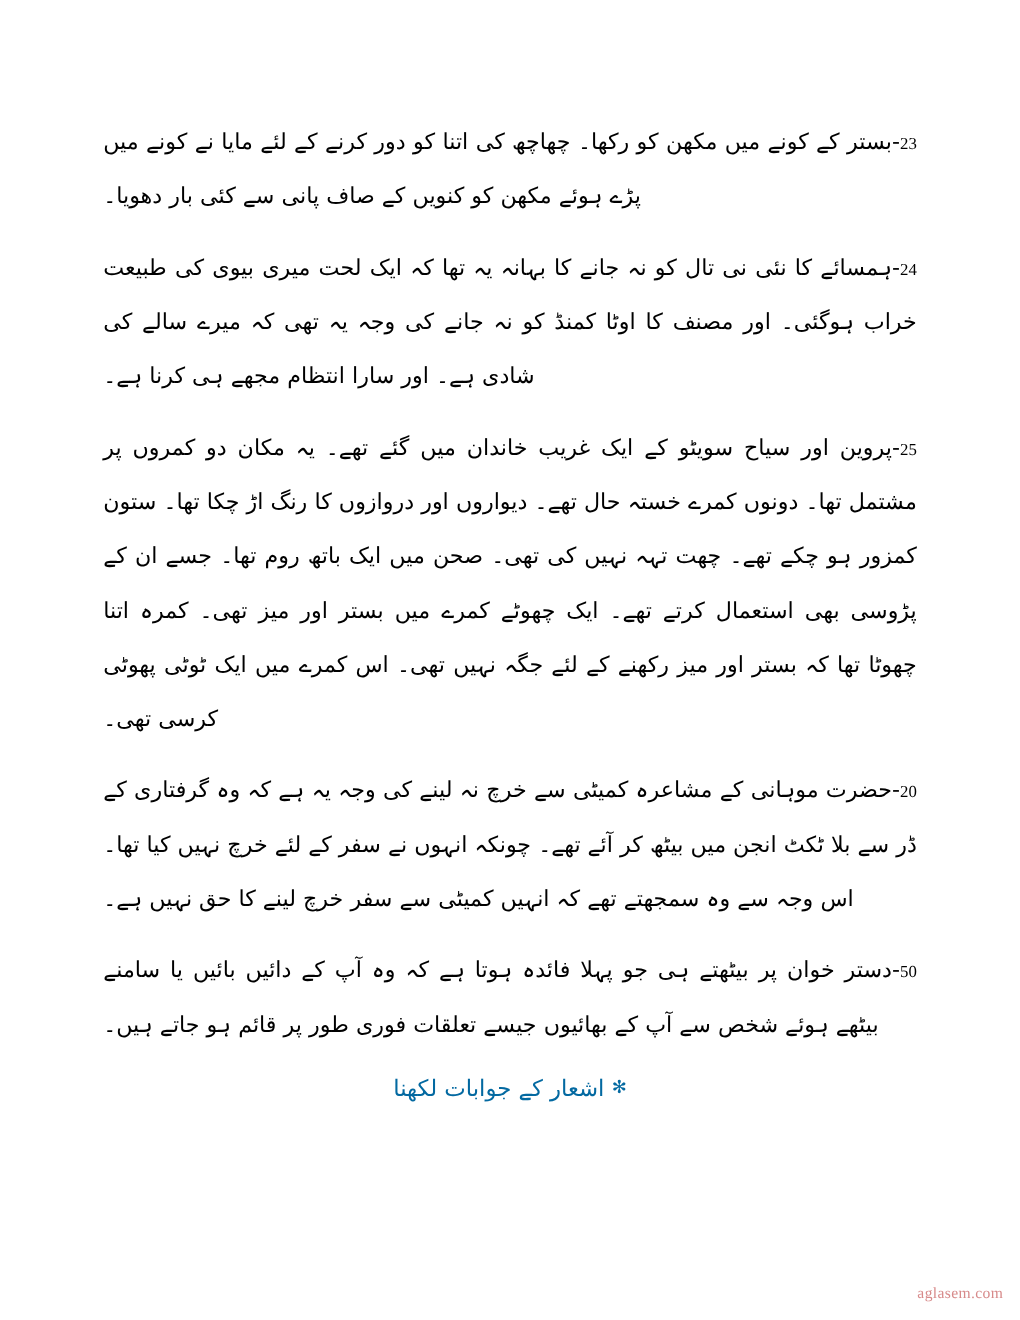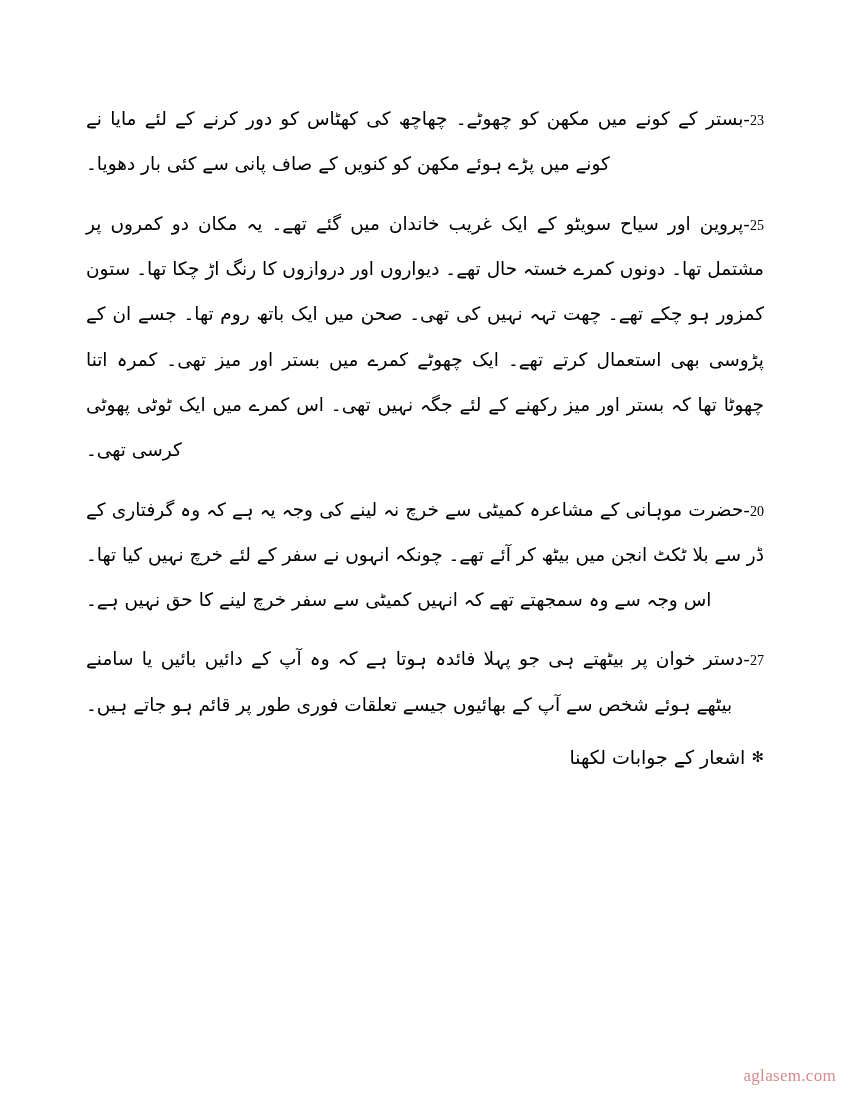--- a/index.html
+++ b/index.html
@@ -38,54 +38,56 @@
   }
   .para.tight {
     margin-bottom: 10px;
   }
   .para .num {
     font-family: "Liberation Serif", serif;
     font-size: 14px;
   }
   .centered-line {
     direction: rtl;
+    text-align: center;
     font-family: "DejaVu Sans", sans-serif;
     font-size: 19px;
     line-height: 2.2;
-    color: #000000;
+    color: #0369a1;
     margin: 10px 0 0 0;
     font-weight: 500;
   }
   .star {
     font-size: 15px;
     vertical-align: 2px;
   }
   .watermark {
     position: absolute;
     right: 14px;
     bottom: 14px;
     font-family: "Liberation Serif", serif;
-    font-size: 17px;
+    font-size: 13px;
     color: #d78a8a;
     letter-spacing: 0.3px;
   }
 </style>
 </head>
 <body>
 
 <div class="page">
   <div class="content">
 
-    <p class="para"><span class="num">23</span><span>-بستر کے کونے میں مکھن کو چھوٹے۔ چھاچھ کی کھٹاس کو دور کرنے کے لئے مایا نے کونے میں پڑے ہوئے مکھن کو کنویں کے صاف پانی سے کئی بار دھویا۔</span></p>
+    <p class="para"><span class="num">23</span><span>-بستر کے کونے میں مکھن کو رکھا۔ چھاچھ کی اتنا کو دور کرنے کے لئے مایا نے کونے میں پڑے ہوئے مکھن کو کنویں کے صاف پانی سے کئی بار دھویا۔</span></p>
 
+    <p class="para"><span class="num">24</span><span>-ہمسائے کا نئی نی تال کو نہ جانے کا بہانہ یہ تھا کہ ایک لحت میری بیوی کی طبیعت خراب ہوگئی۔ اور مصنف کا اوٹا کمنڈ کو نہ جانے کی وجہ یہ تھی کہ میرے سالے کی شادی ہے۔ اور سارا انتظام مجھے ہی کرنا ہے۔</span></p>
 
     <p class="para"><span class="num">25</span><span>-پروین اور سیاح سویٹو کے ایک غریب خاندان میں گئے تھے۔ یہ مکان دو کمروں پر مشتمل تھا۔ دونوں کمرے خستہ حال تھے۔ دیواروں اور دروازوں کا رنگ اڑ چکا تھا۔ ستون کمزور ہو چکے تھے۔ چھت تہہ نہیں کی تھی۔ صحن میں ایک باتھ روم تھا۔ جسے ان کے پڑوسی بھی استعمال کرتے تھے۔ ایک چھوٹے کمرے میں بستر اور میز تھی۔ کمرہ اتنا چھوٹا تھا کہ بستر اور میز رکھنے کے لئے جگہ نہیں تھی۔ اس کمرے میں ایک ٹوٹی پھوٹی کرسی تھی۔</span></p>
 
     <p class="para"><span class="num">20</span><span>-حضرت موہانی کے مشاعرہ کمیٹی سے خرچ نہ لینے کی وجہ یہ ہے کہ وہ گرفتاری کے ڈر سے بلا ٹکٹ انجن میں بیٹھ کر آئے تھے۔ چونکہ انہوں نے سفر کے لئے خرچ نہیں کیا تھا۔ اس وجہ سے وہ سمجھتے تھے کہ انہیں کمیٹی سے سفر خرچ لینے کا حق نہیں ہے۔</span></p>
 
-    <p class="para tight"><span class="num">27</span><span>-دستر خوان پر بیٹھتے ہی جو پہلا فائدہ ہوتا ہے کہ وہ آپ کے دائیں بائیں یا سامنے بیٹھے ہوئے شخص سے آپ کے بھائیوں جیسے تعلقات فوری طور پر قائم ہو جاتے ہیں۔</span></p>
+    <p class="para tight"><span class="num">50</span><span>-دستر خوان پر بیٹھتے ہی جو پہلا فائدہ ہوتا ہے کہ وہ آپ کے دائیں بائیں یا سامنے بیٹھے ہوئے شخص سے آپ کے بھائیوں جیسے تعلقات فوری طور پر قائم ہو جاتے ہیں۔</span></p>
 
     <p class="centered-line"><span class="star">✻</span> <span>اشعار کے جوابات لکھنا</span></p>
 
   </div>
 
   <div class="watermark">aglasem.com</div>
 </div>
 
 </body></html>

